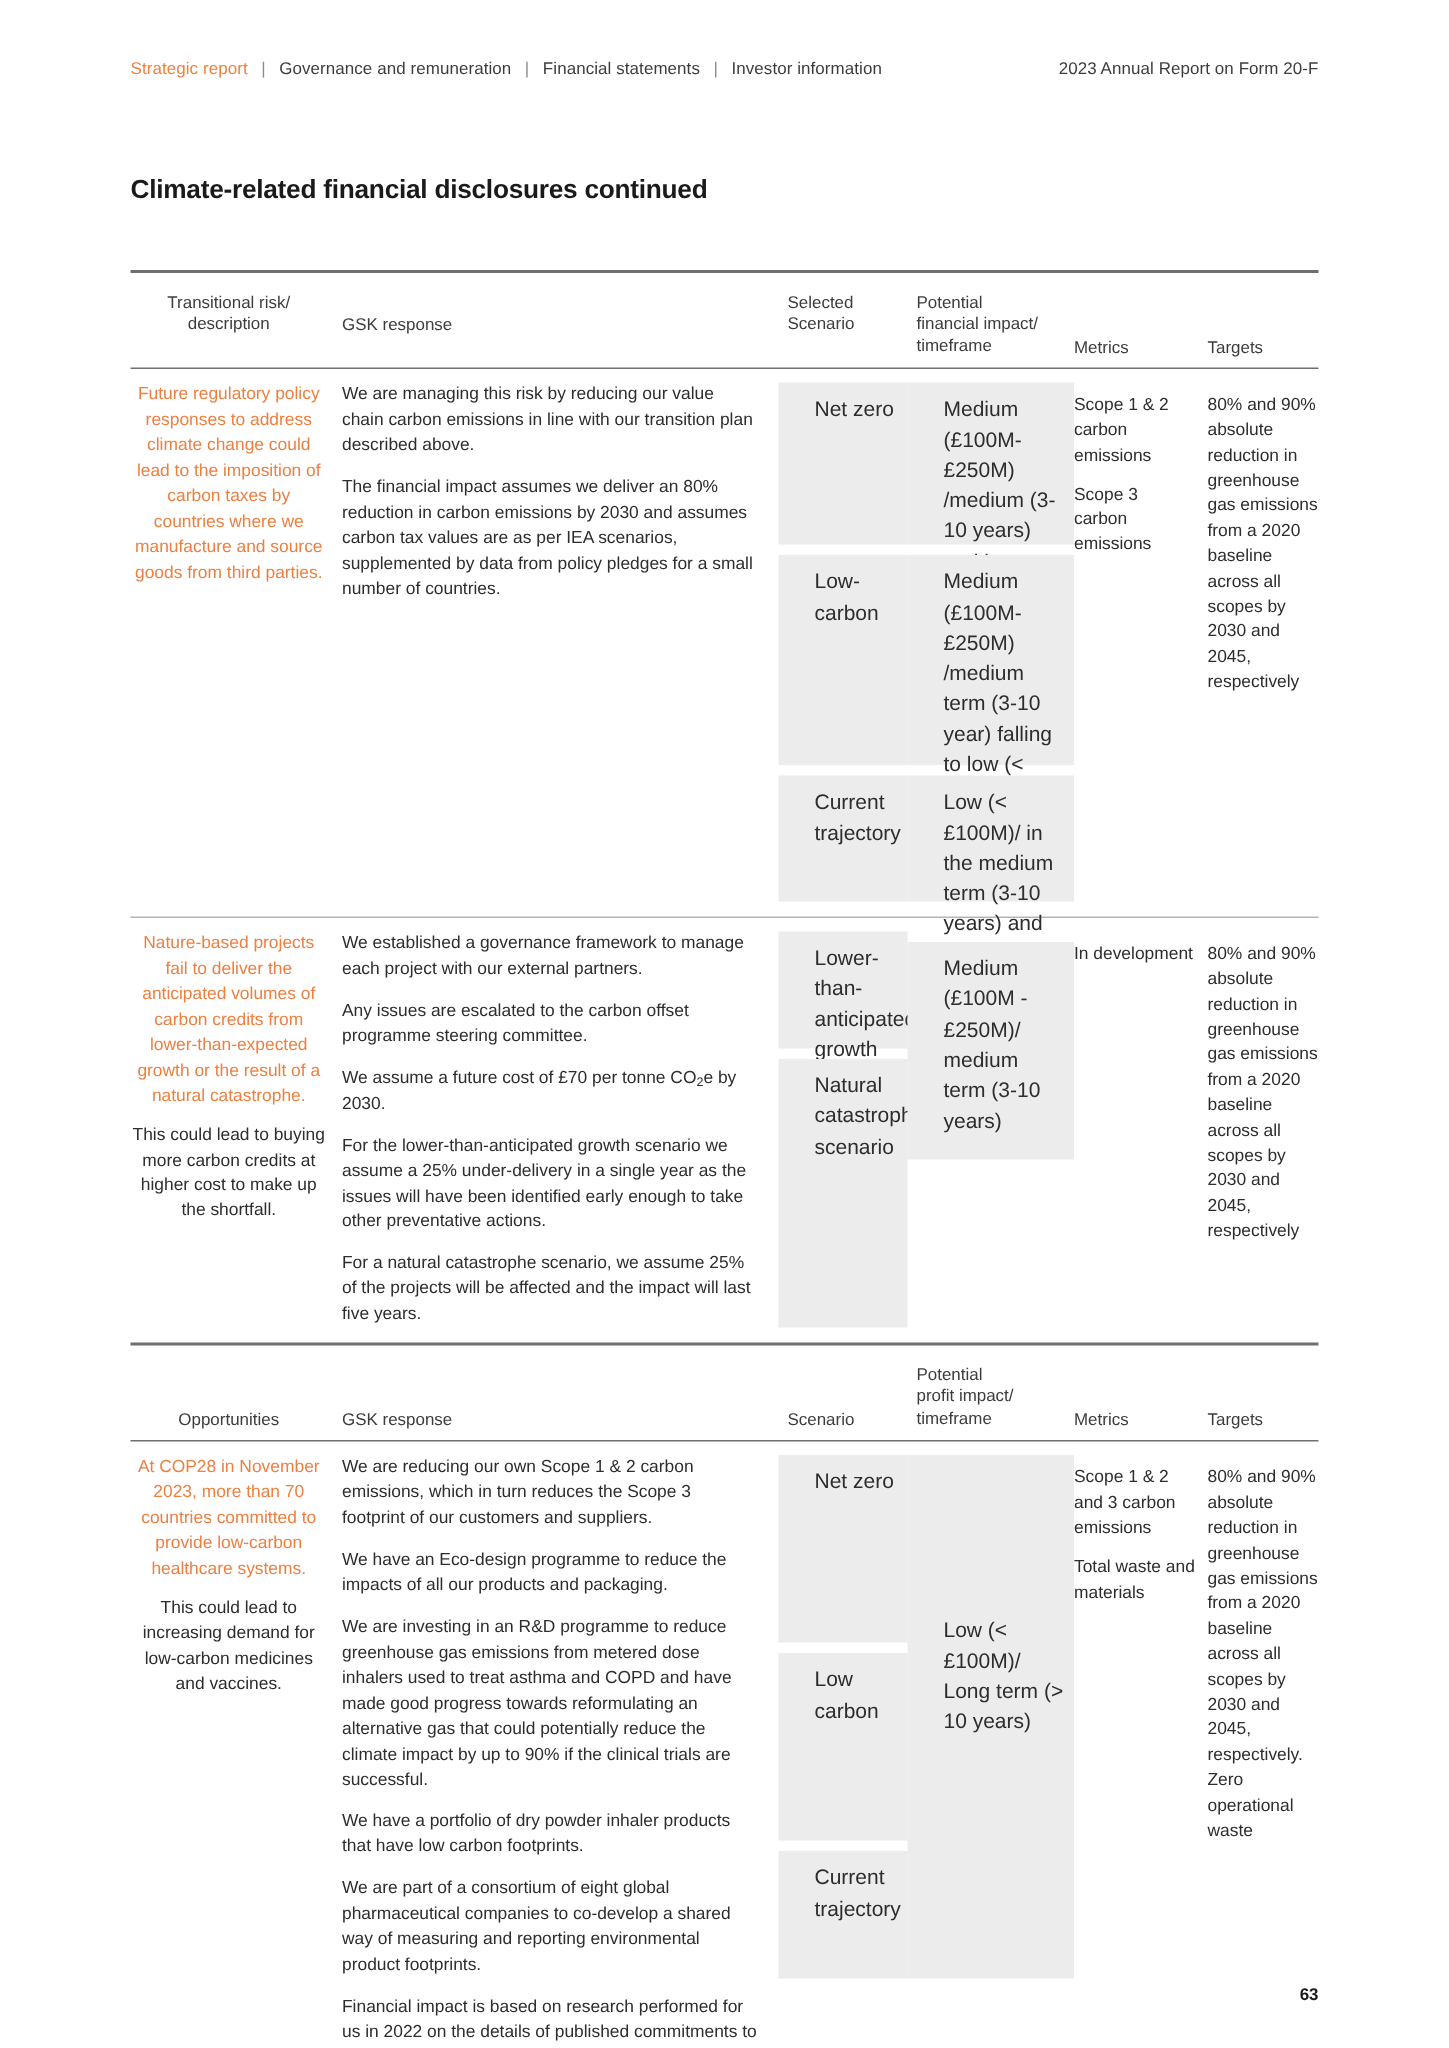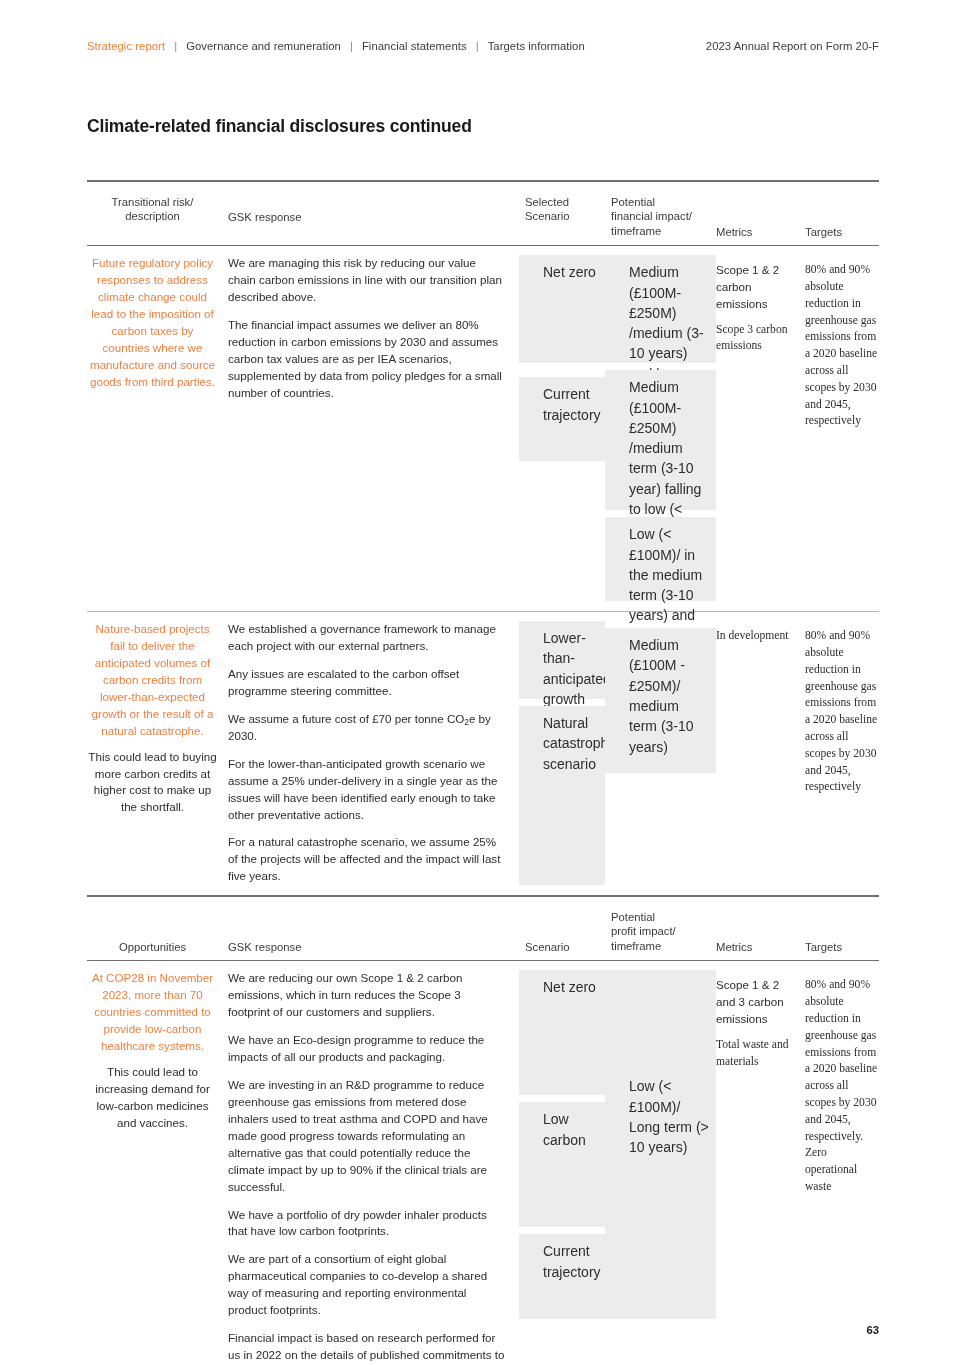--- a/index.html
+++ b/index.html
@@ -112,21 +112,21 @@
   }
   .gap { height: 7px; }
 
   .plain-cell {
     font-size: 11.6px;
     line-height: 1.45;
     color: #2d2d2d;
     padding-top: 7px;
   }
   .plain-cell p { margin: 0 0 9px 0; }
-  .plain-cell p:last-child { margin-bottom: 0; font-family: Liberation Serif, serif; }
+  .plain-cell p:last-child { margin-bottom: 0; }
 
   sub { font-size: 0.72em; vertical-align: -0.22em; }
 
   .pagenum {
     position: absolute;
     right: 87px;
     top: 1324px;
     font-size: 11.3px;
     font-weight: 700;
     color: #1a1a1a;
@@ -136,21 +136,21 @@
 <body>
 
 <div class="topbar">
   <div class="nav-group">
     <span class="nav-item active">Strategic report</span>
     <span class="nav-sep">|</span>
     <span class="nav-item">Governance and remuneration</span>
     <span class="nav-sep">|</span>
     <span class="nav-item">Financial statements</span>
     <span class="nav-sep">|</span>
-    <span class="nav-item">Targets information</span>
+    <span class="nav-item">Investor information</span>
   </div>
   <span class="report-label">2023 Annual Report on Form 20-F</span>
 </div>
 
 <h1 class="page-title">Climate-related financial disclosures continued</h1>
 
 <div class="tbl block-a">
 
   <div class="rule-top"></div>
 
@@ -188,20 +188,21 @@
     <div class="c-desc">
       <p class="desc-lead">Future regulatory policy responses to address climate change could lead to the imposition of carbon taxes by countries where we manufacture and source goods from third parties.</p>
     </div>
     <div class="c-resp">
       <p class="resp-p">We are managing this risk by reducing our value chain carbon emissions in line with our transition plan described above.</p>
       <p class="resp-p">The financial impact assumes we deliver an 80% reduction in carbon emissions by 2030 and assumes carbon tax values are as per IEA scenarios, supplemented by data from policy pledges for a small number of countries.</p>
     </div>
     <div class="c-scen stack">
       <div class="cell-shaded" style="height:108px">Net zero</div>
       <div class="gap"></div>
+      <div class="cell-shaded" style="height:140px">Low-carbon</div>
       <div class="gap"></div>
       <div class="cell-shaded" style="height:84px">Current trajectory</div>
     </div>
     <div class="c-imp stack">
       <div class="cell-shaded" style="height:108px">Medium (£100M-£250M) /medium (3-10 years) and long term (&gt; 10 years)</div>
       <div class="gap"></div>
       <div class="cell-shaded" style="height:140px">Medium (£100M-£250M) /medium term (3-10 year) falling to low (&lt; £100M)/long term (&gt; 10 years)</div>
       <div class="gap"></div>
       <div class="cell-shaded" style="height:84px">Low (&lt; £100M)/ in the medium term (3-10 years) and long term (&gt; 10 years)</div>
     </div>

